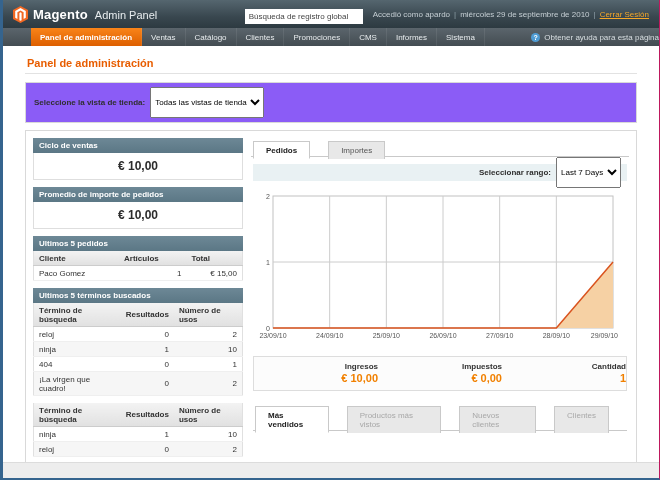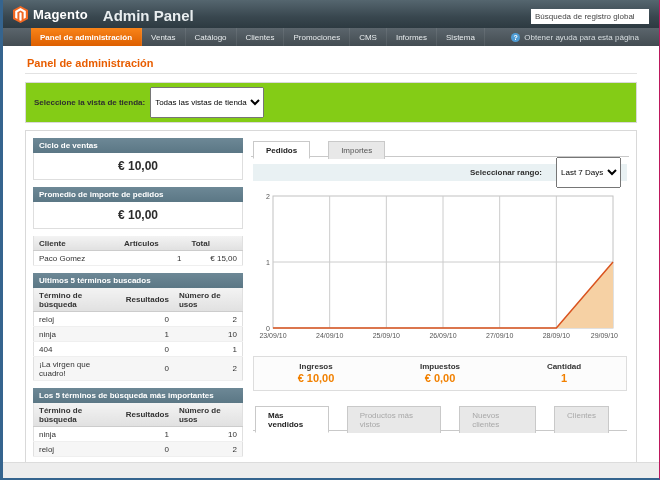--- a/index.html
+++ b/index.html
@@ -4,40 +4,40 @@
 <style>
   * { margin:0; padding:0; box-sizing:border-box; }
   html,body { width:660px; height:480px; }
   body { font-family:"Liberation Sans", sans-serif; background:#fff; }
   .frame { width:660px; height:480px; border-left:3px solid #35648e; border-right:1px solid #be185d; border-bottom:2px solid #35648e; background:#fff; display:flex; flex-direction:column; overflow:hidden; }
 
   
   .header { height:28px; background:linear-gradient(180deg,#55666f 0%,#39474f 60%,#2d3a41 100%); display:flex; align-items:center; padding:0 10px; flex:none; }
   .logo { display:flex; align-items:center; gap:5px; }
   .logo-title { color:#fff; font-size:13px; font-weight:bold; letter-spacing:.2px; }
-  .logo-sub { color:#e8edef; font-size:15px; font-weight:bold; margin-left:10px; margin-top:2px; }
+  .logo-sub { color:#e8edef; font-size:11px; font-weight:normal; margin-left:2px; margin-top:2px; }
   .hdr-search { margin-left:auto; }
   .hdr-search input { width:118px; height:15px; font-size:8px; padding:1px 3px; border:1px solid #fff; color:#444; font-family:"Liberation Sans",sans-serif; }
   .hdr-info { color:#c6cfd4; font-size:8px; margin-left:10px; white-space:nowrap; }
   .hdr-info .sep { color:#8fa0a8; margin:0 4px; }
   .logout { color:#f6a828; text-decoration:underline; cursor:pointer; }
 
   
   .nav { height:18px; background:linear-gradient(180deg,#5b656c,#434c52); display:flex; align-items:stretch; font-size:8px; color:#e8ecee; flex:none; padding-left:28px; }
   .nav-item { display:flex; align-items:center; padding:0 9px; cursor:pointer; border-right:1px solid rgba(255,255,255,.08); }
   .nav-item.active { background:linear-gradient(180deg,#f98419,#dd5f00); color:#fff; font-weight:bold; }
-  .nav-help { margin-left:auto; display:flex; align-items:center; gap:4px; padding-right:20px; color:#d9dfe2;justify-content:flex-end; }
+  .nav-help { margin-left:auto; display:flex; align-items:center; gap:4px; padding-right:0; color:#d9dfe2;justify-content:flex-end; }
   .help-ic { width:9px; height:9px; border-radius:50%; background:#4f9cd4; color:#fff; font-size:7px; font-weight:bold; display:flex; align-items:center; justify-content:center; }
 
   
   .content { flex:1; background:#fff; padding:6px 22px 0 22px; overflow:hidden; }
   .page-title { color:#e85d00; font-size:11px; font-weight:bold; padding:5px 0 4px 2px; }
   .title-rule { border:none; border-top:1px solid #e2e2e2; margin-bottom:8px; }
 
-  .store-box { border:1px solid #d9d9d9; background:#84cc16; padding:4px 8px; font-size:8px; color:#2f2f2f; display:flex; align-items:center; gap:5px; }
+  .store-box { border:1px solid #d9d9d9; background:#8b5cf6; padding:4px 8px; font-size:8px; color:#2f2f2f; display:flex; align-items:center; gap:5px; }
   .store-box label { font-weight:bold; }
   select { font-size:8px; font-family:"Liberation Sans",sans-serif; height:31px; }
 
   .main { margin-top:7px; border:1px solid #d9d9d9; padding:7px; display:flex; gap:8px; min-height:348px; }
 
   
   .leftcol { width:210px; flex:none; }
   .box { margin-bottom:7px; }
   .box-hd { background:linear-gradient(180deg,#6d8896,#5b7785); color:#fff; font-size:8px; font-weight:bold; padding:3px 6px; }
   .box-val { border:1px solid #dedede; border-top:none; text-align:center; font-size:12px; font-weight:bold; color:#2c2c2c; padding:6px 0; background:#fff; }
@@ -48,27 +48,27 @@
   .ltable tr:nth-child(even) td { background:#f6f6f6; }
   .num { text-align:right; }
 
   
   .rightcol { flex:1; min-width:0; }
   .tabrow { display:flex; border-bottom:1px solid #c9c9c9; padding-left:2px; }
   .tab { font-size:8px; padding:4px 12px 3px; border:1px solid #c9c9c9; border-bottom:none; margin-right:18px; background:#e8e8e8; color:#555; cursor:pointer; position:relative; top:3px; }
   .tab.active { background:#fff; font-weight:bold; color:#222; border-bottom:1px solid #fff; }
   .tab.disabled { color:#a8a8a8; }
   .panel { padding:7px 2px 0 2px; }
-  .range-bar { background:#e9f1f3; height:17px; display:flex; align-items:center; justify-content:flex-end; gap:14px; padding:0 6px; font-size:8px; color:#2f2f2f; }
+  .range-bar { background:#e9f1f3; height:17px; display:flex; align-items:center; justify-content:flex-end; gap:5px; padding:0 6px; font-size:8px; color:#2f2f2f; }
   .range-bar label { font-weight:bold; }
   .chart-wrap { margin:7px 0 8px 0; }
   svg text { font-family:"Liberation Sans",sans-serif; }
 
   .stats { border:1px solid #ddd; background:#fcfcfc; display:flex; padding:5px 0 6px; }
-  .stat { flex:1; text-align:center; }
+  .stat { flex:1; text-align:right; }
   .stat-label { font-size:8px; font-weight:bold; color:#333; }
   .stat-value { font-size:11px; font-weight:bold; color:#f18000; margin-top:1px; }
 
   .bottom-tabs { margin-top:12px; }
   .grid { margin-top:8px; }
   .grid th { background:linear-gradient(180deg,#e7e7e7,#d2d2d2); font-size:8px; text-align:left; padding:3px 6px; color:#333; border-bottom:1px solid #bfbfbf; }
   .grid .empty { background:#f7f7f7; text-align:center; font-size:8.5px; color:#333; padding:15px 0 16px; }
 
   .footer { height:16px; background:#ededed; border-top:1px solid #dcdcdc; flex:none; }
 </style>
@@ -83,20 +83,23 @@
         <polygon points="7.5,0 15,4 15,13 7.5,17 0,13 0,4" fill="#f26822"></polygon>
         <polygon points="7.5,2 12.8,4.9 12.8,11.8 10.6,13 10.6,6.2 7.5,4.4 4.4,6.2 4.4,13 2.2,11.8 2.2,4.9" fill="#ffffff"></polygon>
         <polygon points="6.4,7 7.5,6.3 8.6,7 8.6,14.2 7.5,14.8 6.4,14.2" fill="#ffffff"></polygon>
       </svg>
       <span class="logo-title">Magento</span>
       <span class="logo-sub">Admin Panel</span>
     </div>
     <div class="hdr-search">
       <input type="text" value="Búsqueda de registro global" style="">
     </div>
+    <div class="hdr-info">
+      <span>Accedió como apardo</span><span class="sep">|</span><span>miércoles 29 de septiembre de 2010</span><span class="sep">|</span><span class="logout">Cerrar Sesión</span>
+    </div>
   </div>
 
   <div class="nav">
 
       <div class="nav-item active">
         <span>Panel de administración</span>
       </div>
 
       <div class="nav-item">
         <span>Ventas</span>
@@ -153,20 +156,21 @@
           <div class="box-hd">Ciclo de ventas</div>
           <div class="box-val">€ 10,00</div>
         </div>
 
         <div class="box">
           <div class="box-hd">Promedio de importe de pedidos</div>
           <div class="box-val">€ 10,00</div>
         </div>
 
         <div class="box">
+          <div class="box-hd">Ultimos 5 pedidos</div>
           <table class="ltable">
             <thead>
               <tr>
                 <th>Cliente</th>
                 <th>Artículos</th>
                 <th>Total</th>
               </tr>
             </thead>
             <tbody>
 
@@ -213,21 +217,20 @@
                   <td>¡La virgen que cuadro!</td>
                   <td class="num">0</td>
                   <td class="num">2</td>
                 </tr>
 
               </tbody>
           </table>
         </div>
 
         <div class="box">
-          <div class="box-hd">Los 5 términos de búsqueda más importantes</div>
           <table class="ltable">
             <thead>
               <tr>
                 <th>Término de búsqueda</th>
                 <th>Resultados</th>
                 <th>Número de usos</th>
               </tr>
             </thead>
             <tbody>
 

